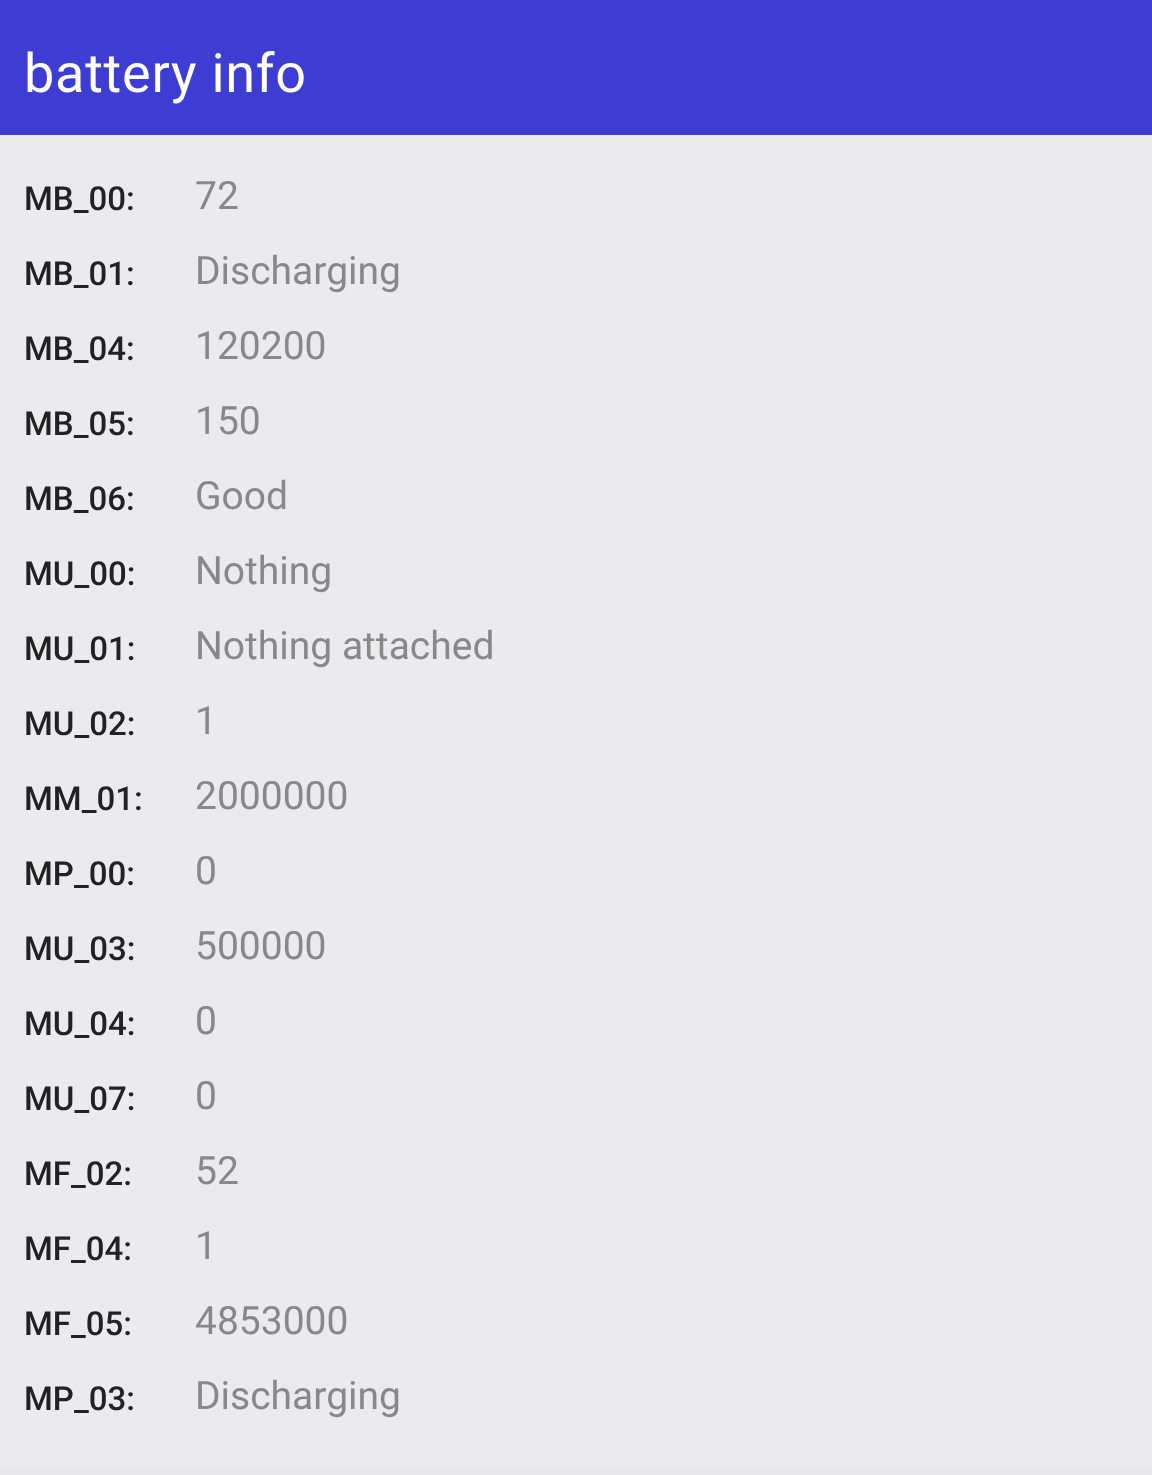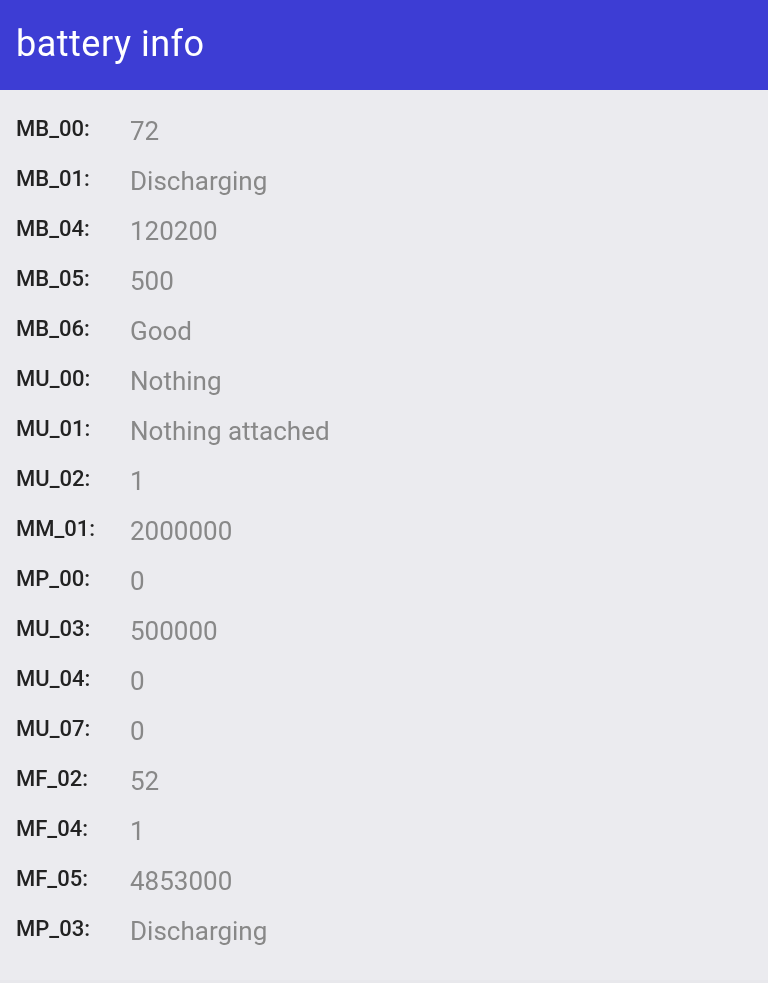--- a/index.html
+++ b/index.html
@@ -13,39 +13,39 @@
       min-height: 983px;
       font-family: 'Roboto', Arial, sans-serif;
       background-color: #e8e8ec;
     }
 
     #header {
       background-color: #3d3dd4;
       padding: 18px 16px 20px 16px;
       min-height: 90px;
       display: flex;
-      align-items: center;
+      align-items: flex-end;
     }
 
     #header h1 {
       color: #ffffff;
       font-size: 36px;
       font-weight: 400;
       letter-spacing: 0.5px;
     }
 
     #content {
       background-color: #ebebef;
       padding: 16px 16px 24px 16px;
     }
 
     .info-row {
       display: flex;
       flex-direction: row;
-      align-items: flex-start;
+      align-items: flex-end;
       padding: 10px 0;
       border-bottom: none;
     }
 
     .info-key {
       color: #222222;
       font-size: 22px;
       font-weight: 500;
       min-width: 110px;
     }
@@ -73,21 +73,21 @@
     <div class="info-row">
       <span class="info-key">MB_01:</span>
       <span class="info-value"> Discharging</span>
     </div>
     <div class="info-row">
       <span class="info-key">MB_04:</span>
       <span class="info-value"> 120200</span>
     </div>
     <div class="info-row">
       <span class="info-key">MB_05:</span>
-      <span class="info-value"> 500</span>
+      <span class="info-value"> 150</span>
     </div>
     <div class="info-row">
       <span class="info-key">MB_06:</span>
       <span class="info-value"> Good</span>
     </div>
     <div class="info-row">
       <span class="info-key">MU_00:</span>
       <span class="info-value"> Nothing</span>
     </div>
     <div class="info-row">

